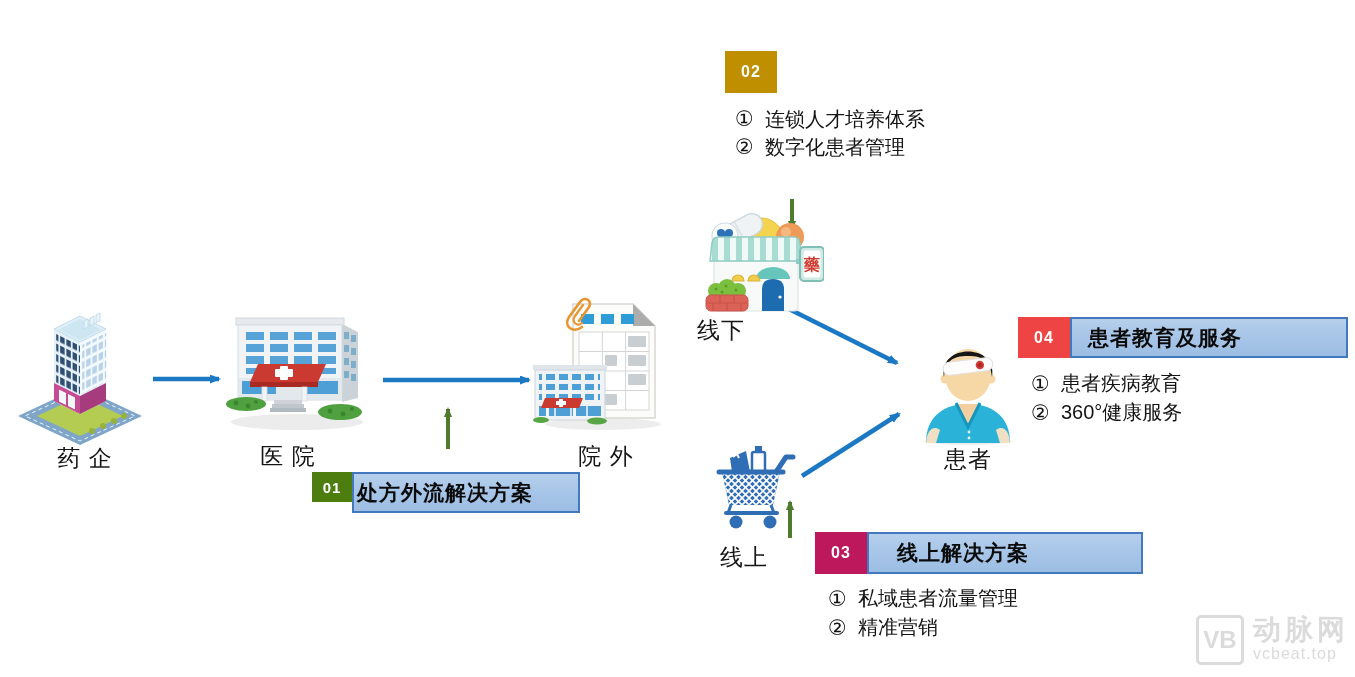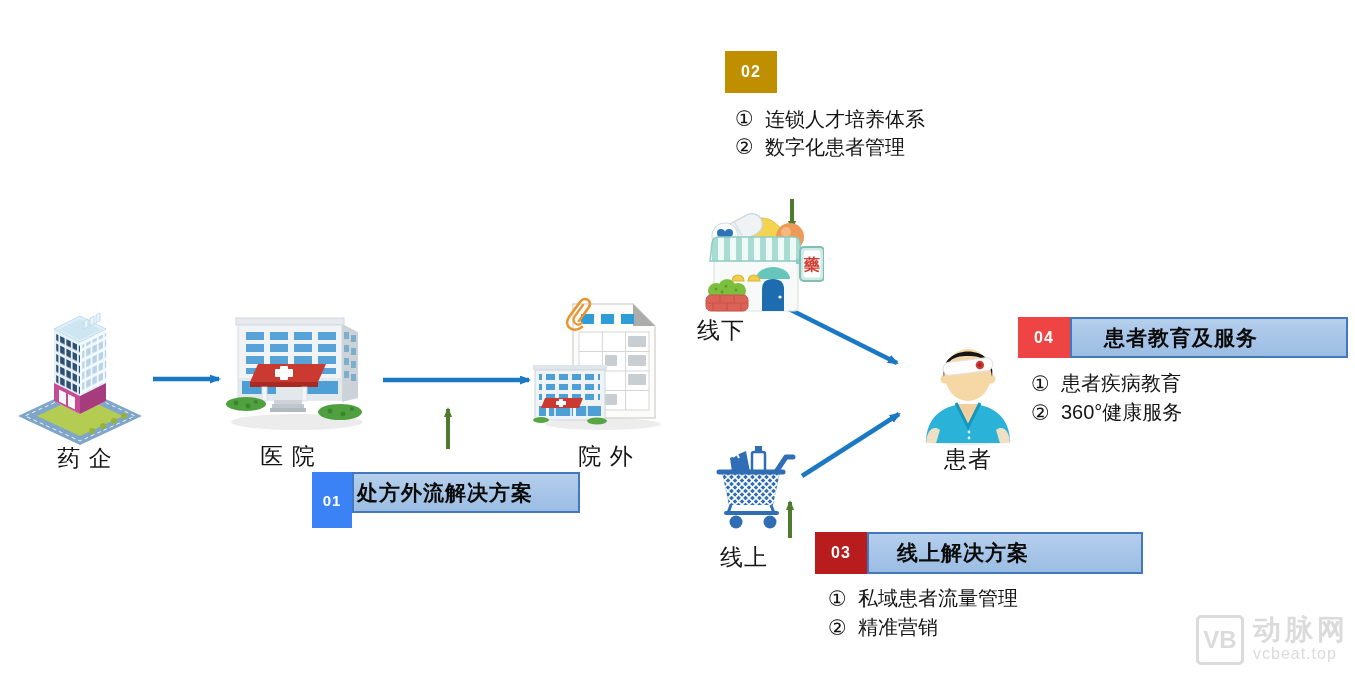--- a/index.html
+++ b/index.html
@@ -267,53 +267,53 @@
     </g>
   </svg>
 
   <div class="node-label" style="left:35px;top:443px;width:100px;">药 企</div>
   <div class="node-label" style="left:238px;top:441px;width:100px;">医 院</div>
   <div class="node-label" style="left:556px;top:441px;width:100px;">院 外</div>
   <div class="node-label" style="left:689px;top:315px;width:64px;">线下</div>
   <div class="node-label" style="left:712px;top:542px;width:64px;">线上</div>
   <div class="node-label" style="left:936px;top:444px;width:64px;">患者</div>
 
-  <div class="num-box" style="left:312px;top:472px;width:40px;height:56px;background:#3b82f6;font-size:15px;">01</div>
+  <div class="num-box" style="left:312px;top:472px;width:40px;height:30px;background:#4d7c0f;font-size:15px;">01</div>
   <div class="bar" style="left:352px;top:472px;width:228px;height:41px;padding-left:3px;">
     <span>处方外流解决方案</span>
   </div>
 
   <div class="num-box" style="left:725px;top:51px;width:52px;height:42px;background:#BF8F00;">02</div>
   <div class="list" style="left:735px;top:105px;">
     <div class="list-row" style="height:28px;">
       <span class="bullet">①</span>
       <span>连锁人才培养体系</span>
     </div>
     <div class="list-row" style="height:28px;">
       <span class="bullet">②</span>
       <span>数字化患者管理</span>
     </div>
   </div>
 
   <div class="num-box" style="left:1018px;top:317px;width:52px;height:41px;background:#ef4444;">04</div>
-  <div class="bar" style="left:1070px;top:317px;width:278px;height:41px;padding-left:32px;">
+  <div class="bar" style="left:1070px;top:317px;width:278px;height:41px;padding-left:16px;">
     <span>患者教育及服务</span>
   </div>
   <div class="list" style="left:1031px;top:369px;">
     <div class="list-row" style="height:29px;">
       <span class="bullet">①</span>
       <span>患者疾病教育</span>
     </div>
     <div class="list-row" style="height:29px;">
       <span class="bullet">②</span>
       <span>360°健康服务</span>
     </div>
   </div>
 
-  <div class="num-box" style="left:815px;top:532px;width:52px;height:42px;background:#b91c1c;">03</div>
+  <div class="num-box" style="left:815px;top:532px;width:52px;height:42px;background:#be185d;">03</div>
   <div class="bar" style="left:867px;top:532px;width:276px;height:42px;padding-left:28px;">
     <span>线上解决方案</span>
   </div>
   <div class="list" style="left:828px;top:584px;">
     <div class="list-row" style="height:29px;">
       <span class="bullet">①</span>
       <span>私域患者流量管理</span>
     </div>
     <div class="list-row" style="height:29px;">
       <span class="bullet">②</span>

